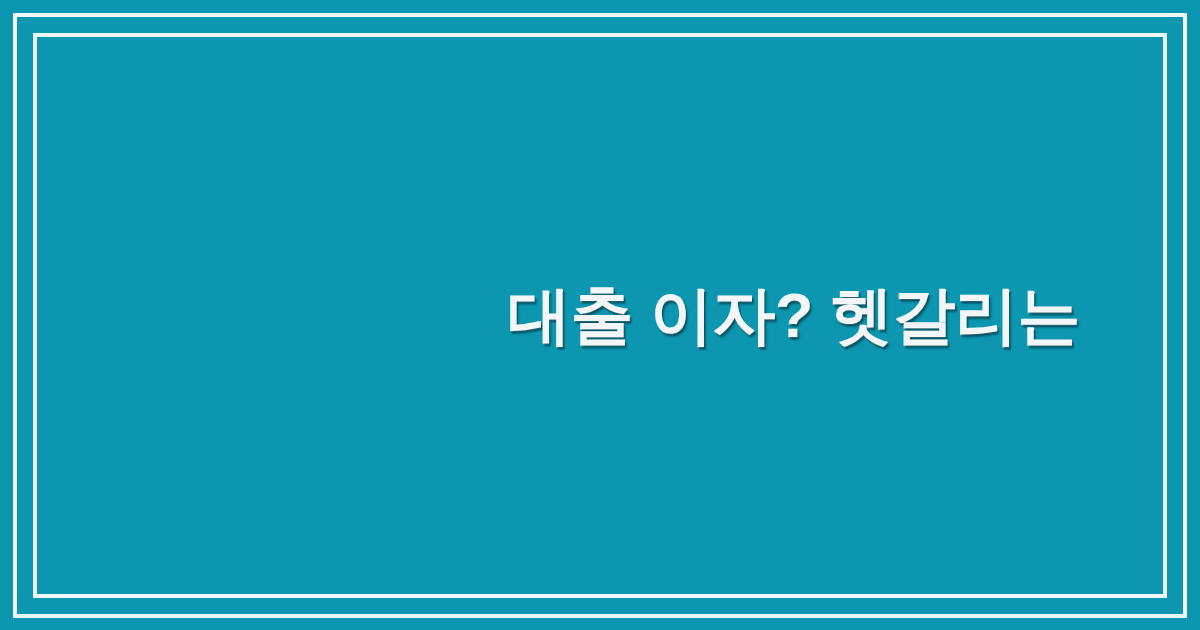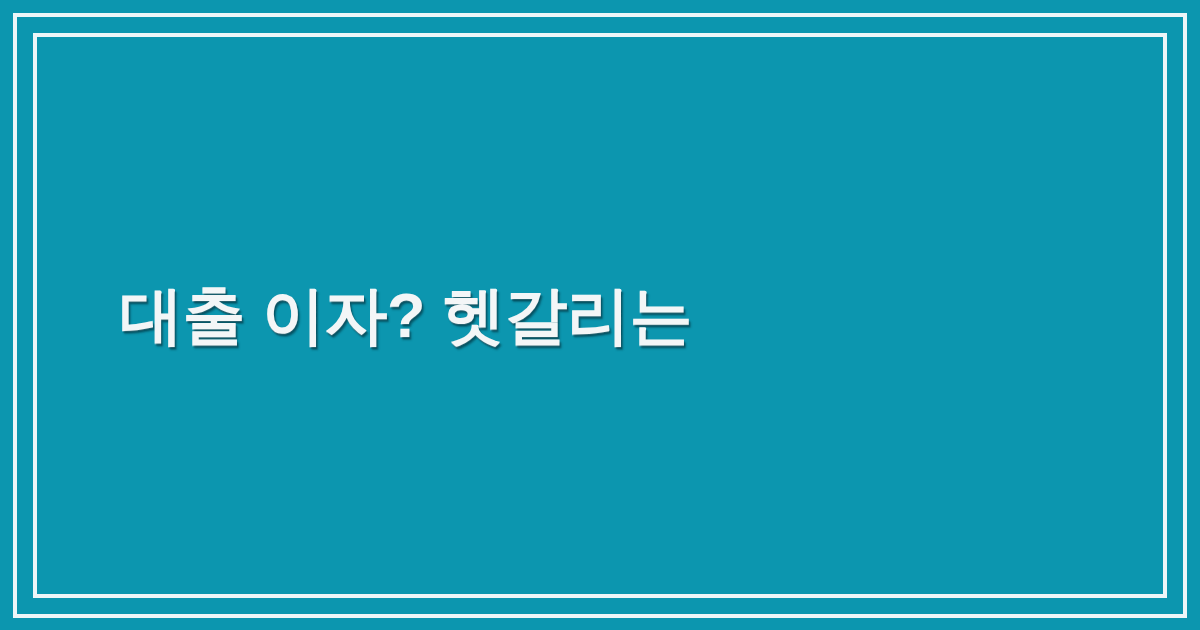--- a/index.html
+++ b/index.html
@@ -60,21 +60,21 @@
     display: flex;
     align-items: center;
     justify-content: center;
     padding: 0 120px;
     box-sizing: border-box;
   }
 
   .headline {
     margin: 0;
     width: 100%;
-    text-align: left;
+    text-align: right;
     color: #f3f6f7;
     font-family: "Liberation Sans", "DejaVu Sans", sans-serif;
     font-weight: 700;
     font-size: 63px;
     line-height: 1.28;
     letter-spacing: -0.5px;
     word-break: keep-all;
     text-shadow:
       2px 3px 2px rgba(0, 38, 48, 0.42),
       1px 2px 1px rgba(0, 40, 52, 0.30),

